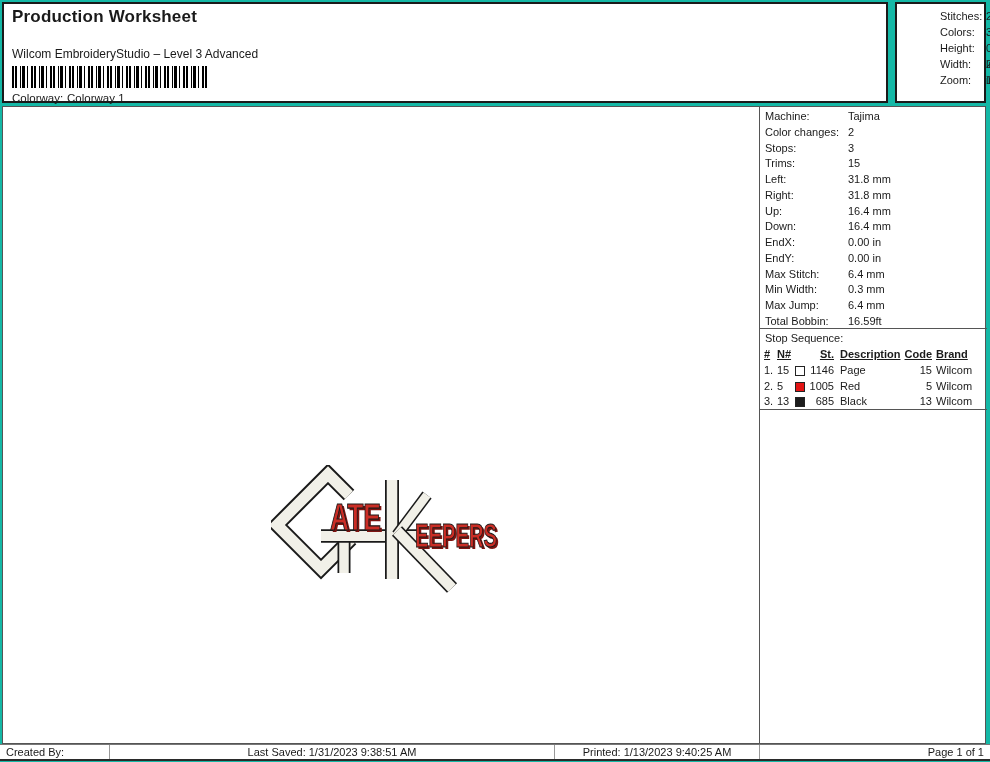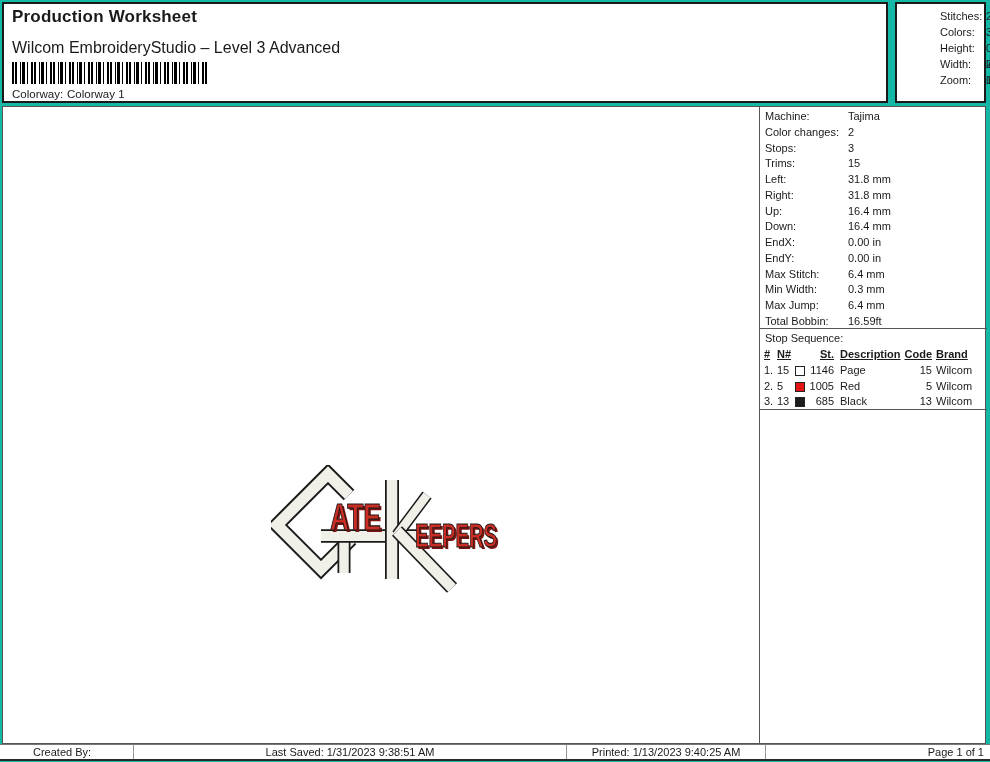--- a/index.html
+++ b/index.html
@@ -9,21 +9,21 @@
     position:relative; width:990px; height:762px; background:#14b8a6;
     overflow:hidden; font-size:11px;
   }
 
   
   .hdr-box {
     position:absolute; left:2px; top:2px; width:886px; height:101px;
     border:2px solid #1a1a1a; background:#fff; padding-left:8px;
   }
   .hdr-title { font-size:17px; font-weight:bold; margin-top:3px; letter-spacing:0.2px; }
-  .hdr-sub   { font-size:16px; margin-top:12px; }
+  .hdr-sub   { font-size:12px; margin-top:20px; }
   .barcode {
     margin-top:5px; width:196px; height:22px;
     background:repeating-linear-gradient(90deg,
       #000 0px,#000 2px,#fff 2px,#fff 3px,
       #000 3px,#000 5px,#fff 5px,#fff 8px,
       #000 8px,#000 9px,#fff 9px,#fff 10px,
       #000 10px,#000 13px,#fff 13px,#fff 15px,
       #000 15px,#000 16px,#fff 16px,#fff 19px);
   }
   .hdr-kv { margin-top:4px; height:17px; position:relative; font-size:11.5px; }
@@ -65,21 +65,21 @@
   .c-code  { position:absolute; left:141px; width:31px; text-align:right; }
   .c-brand { position:absolute; left:176px; }
 
   
   .design-stage { position:absolute; left:268px; top:358px; width:230px; height:128px; }
 
   
   .footer {
     position:absolute; left:0px; top:744px; width:990px; height:17px;
     display:flex; border-top:1px solid #777; border-bottom:2px solid #2a2a2a;
-    background:#fff; font-size:11px;padding-left:27px;
+    background:#fff; font-size:11px;
   }
   .f-cell { height:100%; line-height:15px; border-right:1px solid #999; padding:0 6px; }
   .f-c1 { width:110px; }
   .f-c2 { width:445px; text-align:center; }
   .f-c3 { width:205px; text-align:center; }
   .f-c4 { width:230px; text-align:right; border-right:none; }
 </style>
 </head>
 <body>
 

